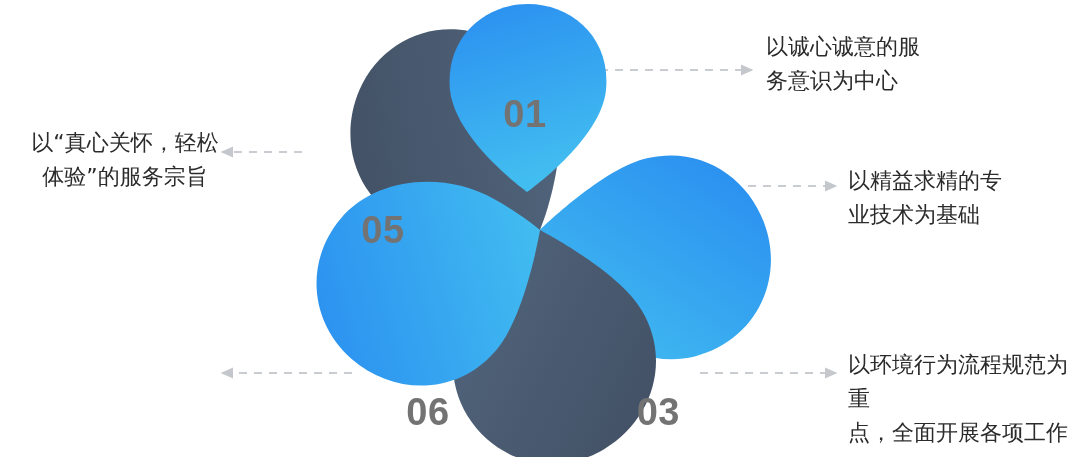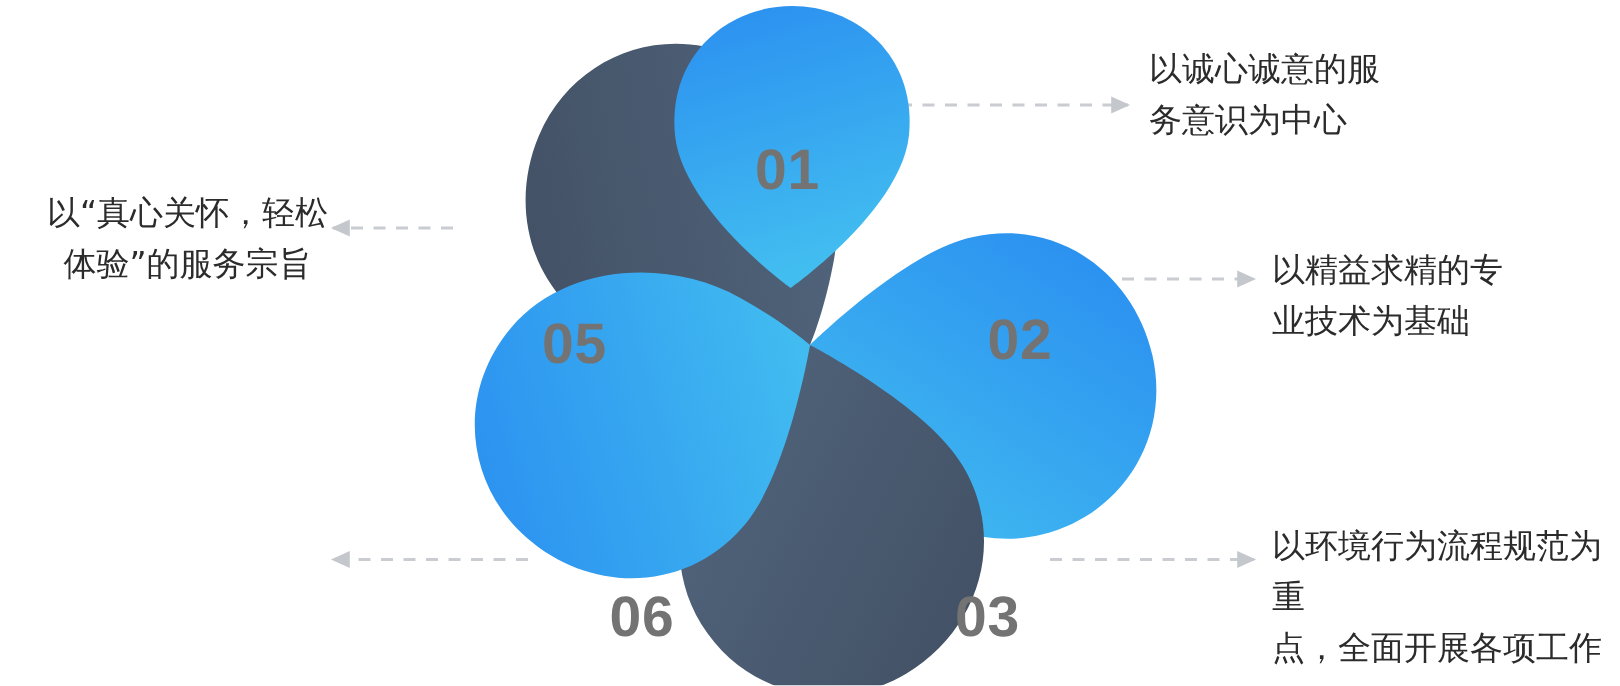--- a/index.html
+++ b/index.html
@@ -119,21 +119,20 @@
                C 540 230, 500 150, 505 105
                C 510 48, 560 10, 617 15
                C 672 20, 712 66, 708 122
                C 704 178, 650 222, 596 228
                C 572 231, 552 231, 540 230 Z" fill="url(#gradBlue04)"></path>
     </g>
   </svg>
 
   <div class="petal-number" style="left:470px; top:57px; width:110px;">01</div>
 
-  <div class="petal-number" style="left:625px; top:170px; width:110px;">02</div>
 
   <div class="petal-number" style="left:570px; top:355px; width:110px;text-align:right;">03</div>
 
   <div class="petal-number" style="left:373px; top:355px; width:110px;">06</div>
 
   <div class="petal-number" style="left:328px; top:173px; width:110px;">05</div>
 
   <div class="label right" style="left:766px; top:30px; width:230px;">以诚心诚意的服
 务意识为中心</div>
 

